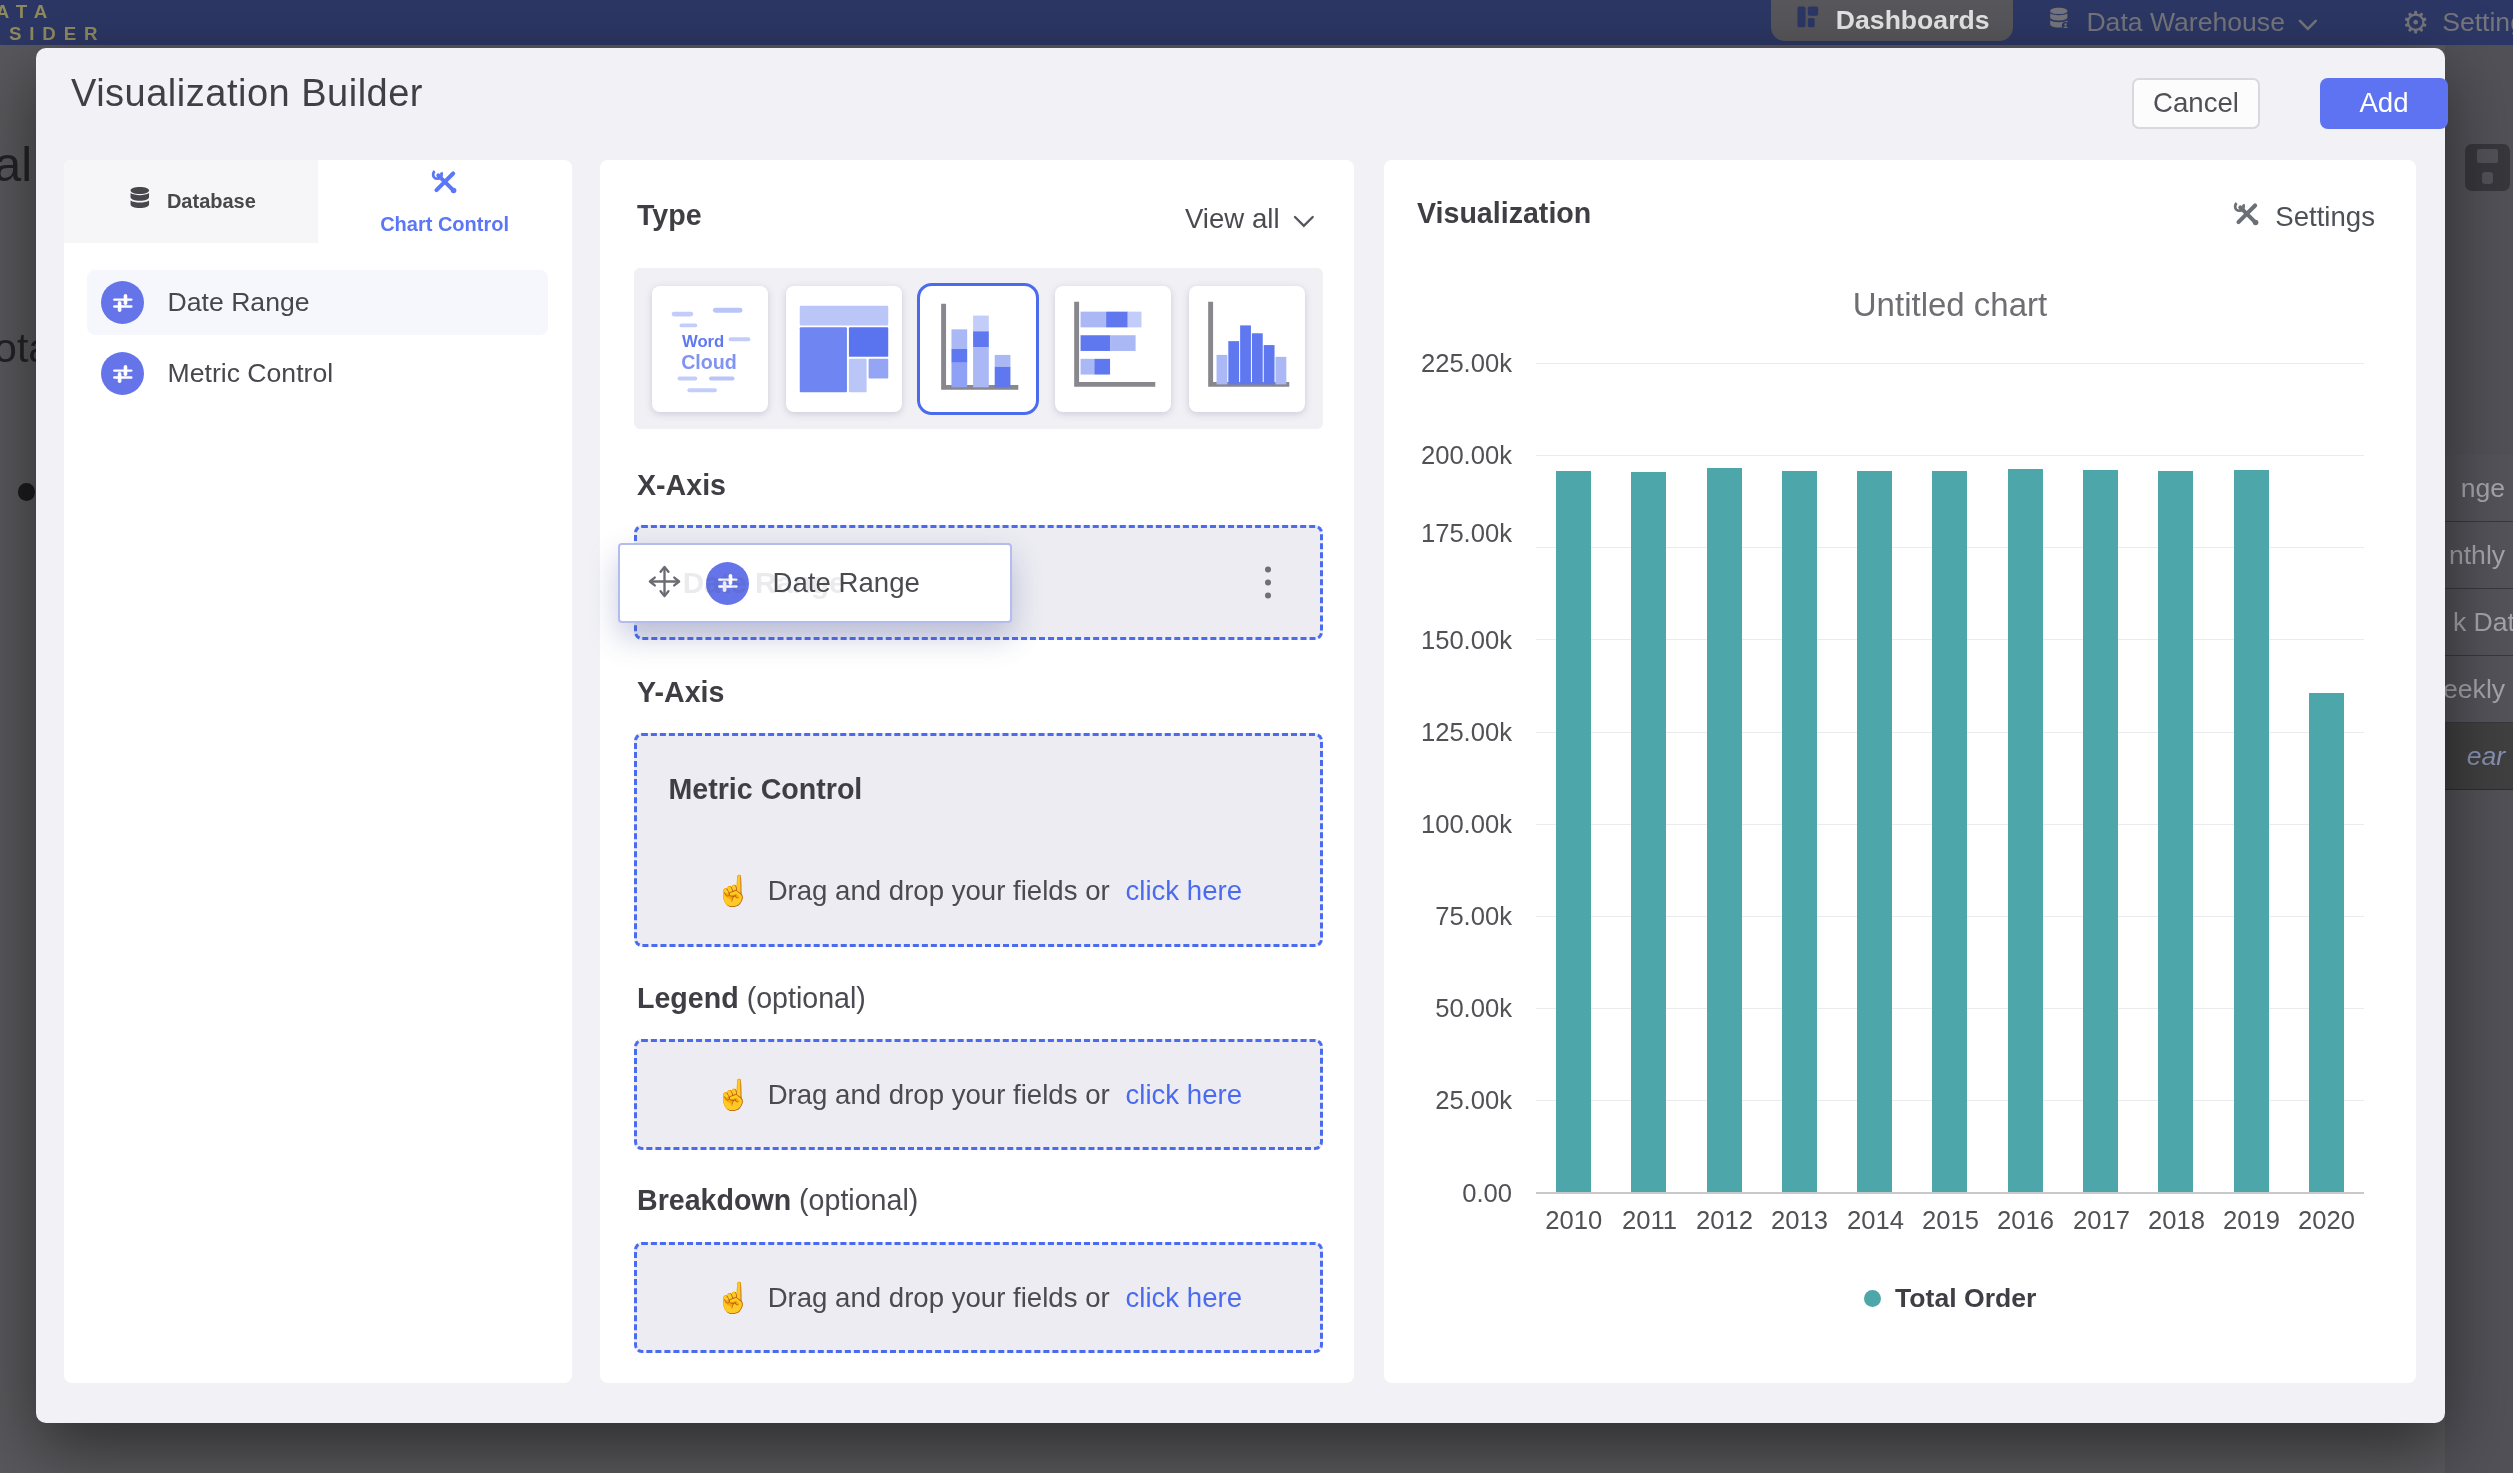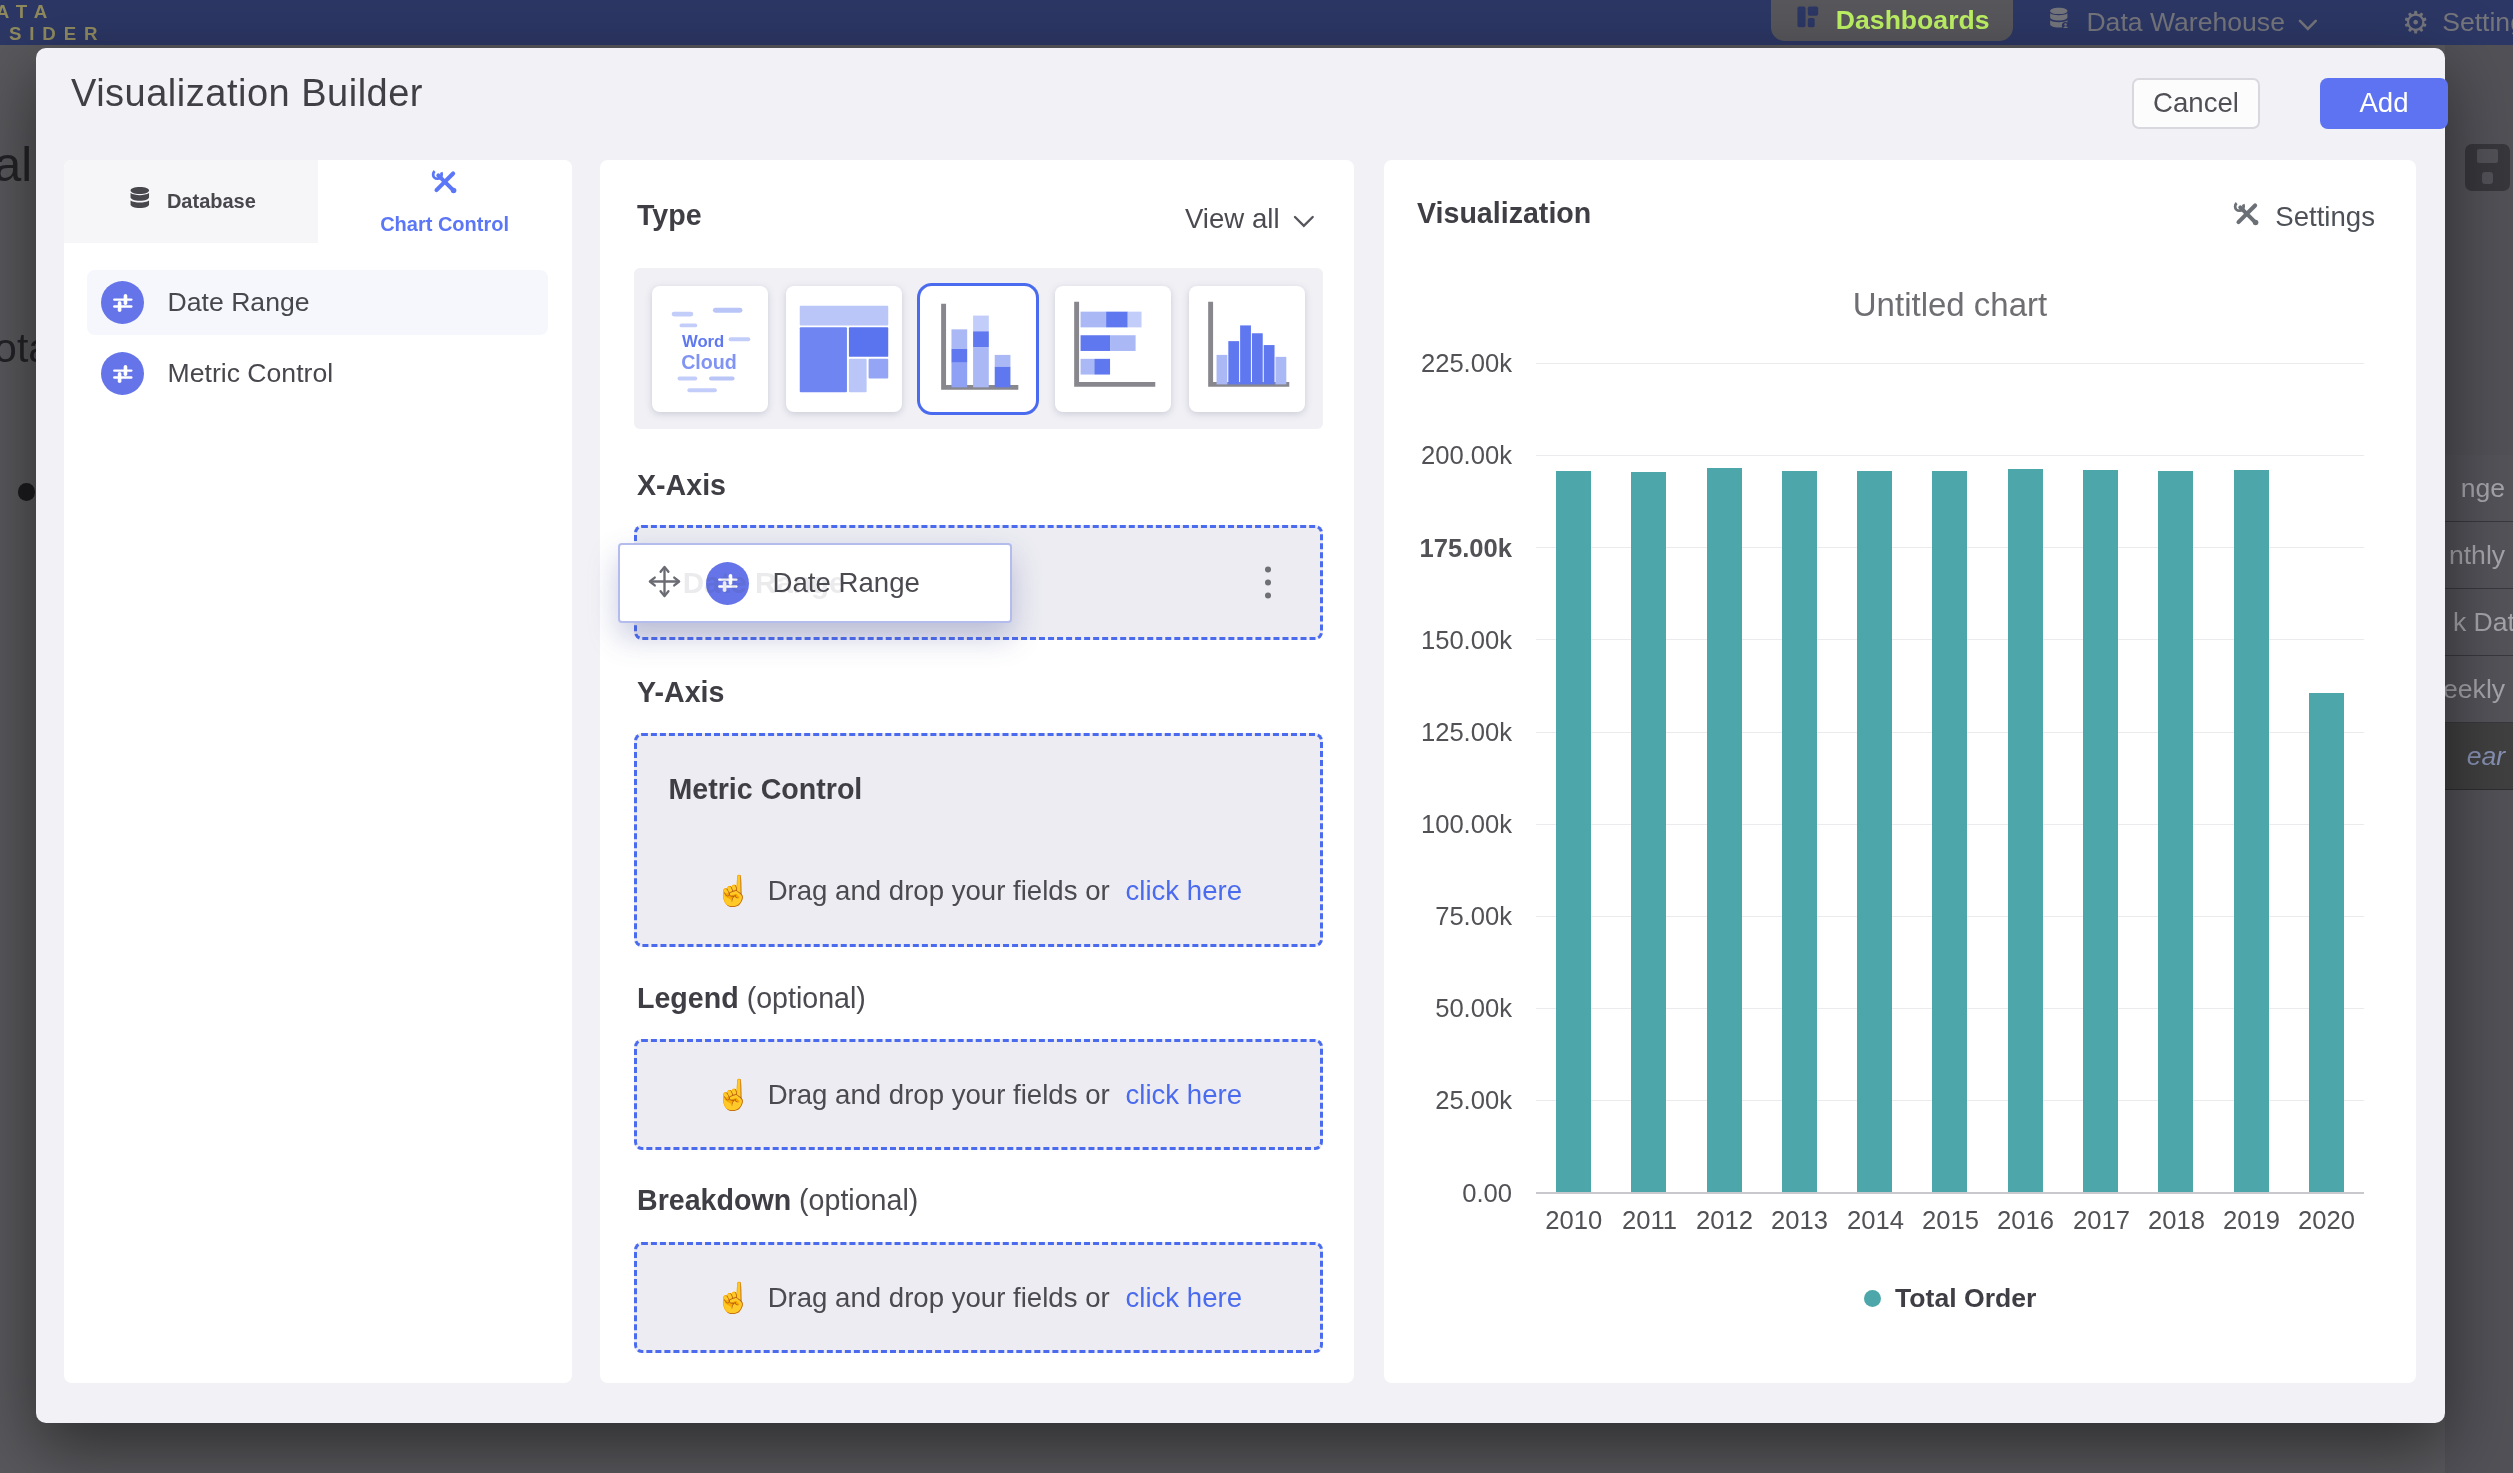--- a/index.html
+++ b/index.html
@@ -8,21 +8,21 @@
           font-family:"Liberation Sans",sans-serif;}
   .abs{position:absolute;}
 
   
   .nav{position:absolute;left:0;top:0;right:0;height:45px;background:#2c3765;}
   .logo{position:absolute;left:-25.6px;top:1px;color:#8f8a5e;font-weight:bold;font-size:18.7px;
         letter-spacing:7.9px;line-height:21.7px;white-space:pre;}
   .nav-tab{position:absolute;top:0;height:41px;display:flex;align-items:center;justify-content:center;
            gap:13.8px;}
   .nav-dash{left:1771px;width:242px;background:#57575c;border-radius:0 0 13.8px 13.8px;
-            color:#bef264;font-size:26.6px;font-weight:bold;}
+            color:#e5e5e5;font-size:26.6px;font-weight:bold;}
   .nav-item{position:absolute;top:0;height:45px;display:flex;align-items:center;gap:12.8px;
             color:#75757c;font-size:26.6px;}
   .nav-wh{left:2044px;}
   .nav-set{left:2402px;}
   .gear{font-size:30.5px;line-height:1;color:#75757c;}
 
   
   .bg-strip{position:absolute;left:2445px;top:45px;width:69px;height:1428px;background:#525157;}
   .bg-frag{position:absolute;color:#232327;font-size:49px;}
   .bg-frag2{font-size:41px;}
@@ -398,21 +398,21 @@
           <div class="ytick" style="top: 631px;">50.00k</div>
           <div class="gridline" style="top: 553px;"></div>
           <div class="ytick" style="top: 539px;">75.00k</div>
           <div class="gridline" style="top: 461px;"></div>
           <div class="ytick" style="top: 447px;">100.00k</div>
           <div class="gridline" style="top: 369px;"></div>
           <div class="ytick" style="top: 355px;">125.00k</div>
           <div class="gridline" style="top: 276px;"></div>
           <div class="ytick" style="top: 263px;">150.00k</div>
           <div class="gridline" style="top: 184px;"></div>
-          <div class="ytick" style="top: 171px; font-weight: bold;">175.00k</div>
+          <div class="ytick" style="top: 156px;">175.00k</div>
           <div class="gridline" style="top: 92px;"></div>
           <div class="ytick" style="top: 78px;">200.00k</div>
           <div class="gridline" style="top: 0px;"></div>
           <div class="ytick" style="top: -13.8px;">225.00k</div>
           <div class="axisline"></div>
           <div class="bar" style="left: 20px; height: 721px; background: rgb(77, 167, 170);"></div>
           <div class="xtick" style="left: -6.7px;">2010</div>
           <div class="bar" style="left: 95px; height: 720px; background: rgb(77, 167, 170);"></div>
           <div class="xtick" style="left: 69px;">2011</div>
           <div class="bar" style="left: 171px; height: 724px; background: rgb(77, 167, 170);"></div>

